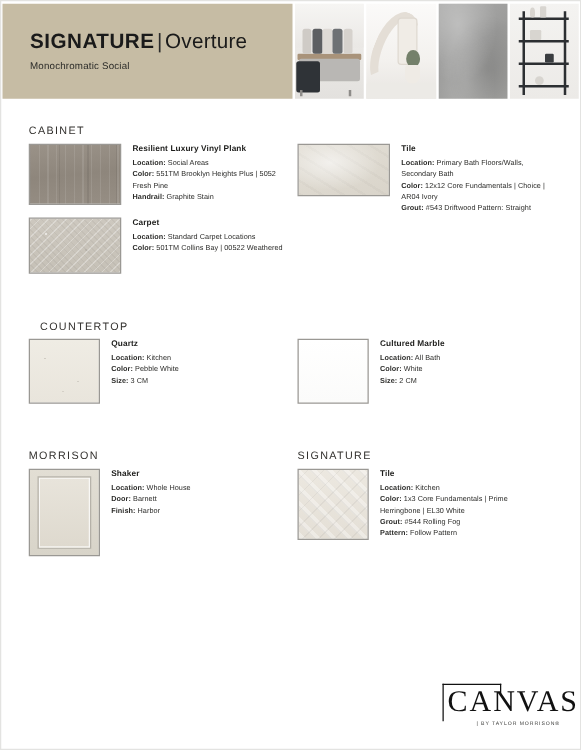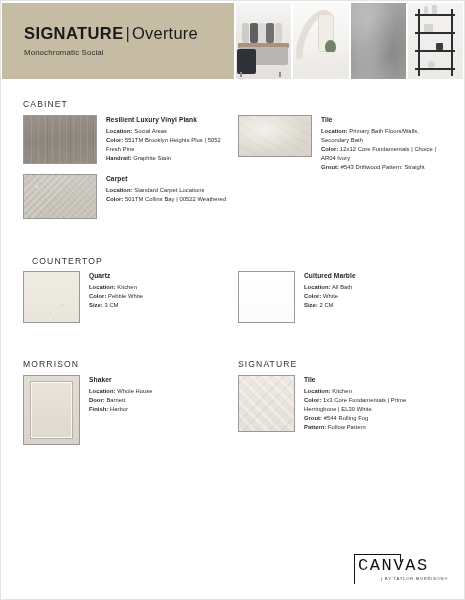--- a/index.html
+++ b/index.html
@@ -86,21 +86,21 @@
       box-shadow:inset 0 0 0 1px rgba(255,255,255,.75), 0 0 0 1px rgba(150,146,138,.55);}
   .sw-herring{background:
       repeating-linear-gradient(45deg, rgba(0,0,0,.045) 0 1px, transparent 1px 9px),
       repeating-linear-gradient(-45deg, rgba(0,0,0,.045) 0 1px, transparent 1px 9px),
       repeating-linear-gradient(45deg, rgba(255,255,255,.35) 0 4px, transparent 4px 9px),
       linear-gradient(#ece8e0,#e4dfd6);}
 
   
   .logo{position:absolute;right:14px;bottom:18px;width:96px;}
   .logo-box{position:relative;padding:3px 2px 0 4px;}
-  .logo-word{font-family:Liberation Mono, monospace;font-size:17px;letter-spacing:1.6px;color:#111;line-height:1;}
+  .logo-word{font-family:Liberation Serif, serif;font-size:24px;letter-spacing:1.6px;color:#111;line-height:1;}
   .logo-corner-tl{position:absolute;left:0;top:0;width:34px;height:1px;background:#111;}
   .logo-corner-l{position:absolute;left:0;top:0;width:1px;height:30px;background:#111;}
   .logo-corner-tr{position:absolute;left:46px;top:0;width:1px;height:8px;background:#111;}
   .logo-top-r{position:absolute;left:34px;top:0;width:13px;height:1px;background:#111;}
   .logo-sub{font-size:4.1px;letter-spacing:.75px;color:#3a3a38;text-align:right;margin-top:2px;padding-right:2px;}
 </style>
 </head>
 <body>
 
 <div class="page">

